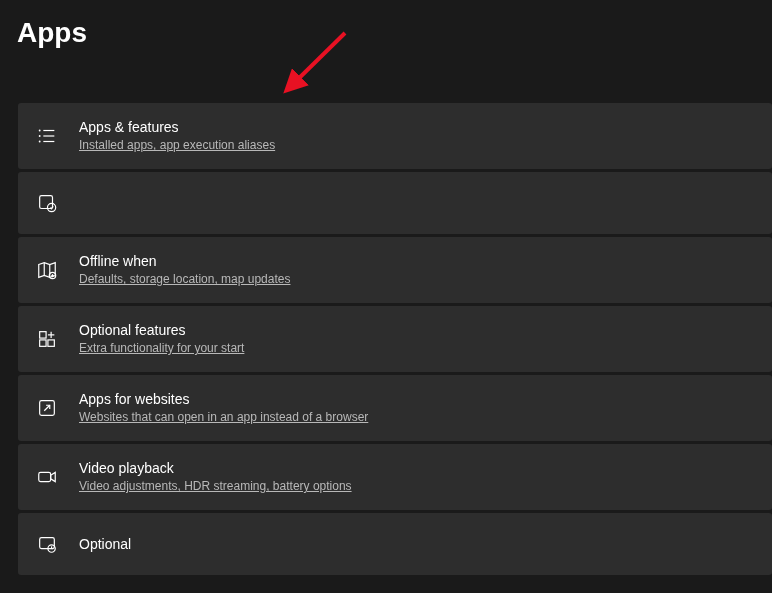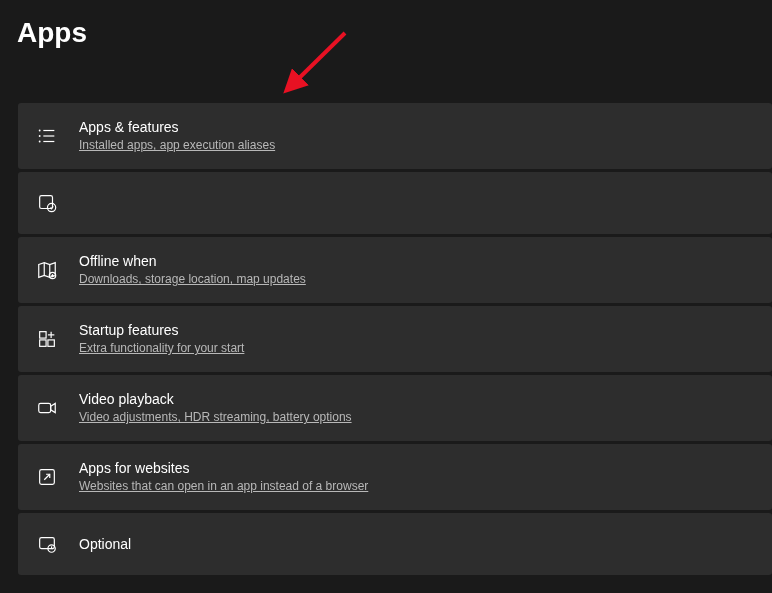--- a/index.html
+++ b/index.html
@@ -113,64 +113,64 @@
           <path d="M3 6 L9 4 L15 6 L21 4 L21 18 L15 20 L9 18 L3 20 Z"></path>
           <line x1="9" y1="4" x2="9" y2="18"></line>
           <line x1="15" y1="6" x2="15" y2="20"></line>
           <circle cx="18" cy="18" r="3.5"></circle>
           <line x1="18" y1="16.5" x2="18" y2="19"></line>
           <polyline points="16.7,17.8 18,19.2 19.3,17.8"></polyline>
         </svg>
     </span>
     <div class="item-text">
       <span class="item-title">Offline when</span>
-      <span class="item-subtitle">Downloads, storage location, map updates</span>
+      <span class="item-subtitle">Defaults, storage location, map updates</span>
     </div>
   </div>
 
   <div class="settings-item">
     <span class="item-icon">
       <svg viewBox="0 0 24 24">
           <rect x="4" y="4" width="7" height="7"></rect>
           <rect x="4" y="13" width="7" height="7"></rect>
           <rect x="13" y="13" width="7" height="7"></rect>
           <line x1="16.5" y1="4" x2="16.5" y2="11"></line>
           <line x1="13" y1="7.5" x2="20" y2="7.5"></line>
         </svg>
     </span>
     <div class="item-text">
-      <span class="item-title">Startup features</span>
+      <span class="item-title">Optional features</span>
       <span class="item-subtitle">Extra functionality for your start</span>
-    </div>
-  </div>
-
-  <div class="settings-item">
-    <span class="item-icon">
-      <svg viewBox="0 0 24 24">
-          <rect x="3" y="7" width="13" height="10" rx="2"></rect>
-          <path d="M16 10 L21 7 L21 17 L16 14 Z"></path>
-        </svg>
-    </span>
-    <div class="item-text">
-      <span class="item-title">Video playback</span>
-      <span class="item-subtitle">Video adjustments, HDR streaming, battery options</span>
     </div>
   </div>
 
   <div class="settings-item">
     <span class="item-icon">
       <svg viewBox="0 0 24 24">
           <rect x="4" y="4" width="16" height="16" rx="2"></rect>
           <polyline points="9,15 15,9"></polyline>
           <polyline points="11,9 15,9 15,13"></polyline>
         </svg>
     </span>
     <div class="item-text">
       <span class="item-title">Apps for websites</span>
       <span class="item-subtitle">Websites that can open in an app instead of a browser</span>
+    </div>
+  </div>
+
+  <div class="settings-item">
+    <span class="item-icon">
+      <svg viewBox="0 0 24 24">
+          <rect x="3" y="7" width="13" height="10" rx="2"></rect>
+          <path d="M16 10 L21 7 L21 17 L16 14 Z"></path>
+        </svg>
+    </span>
+    <div class="item-text">
+      <span class="item-title">Video playback</span>
+      <span class="item-subtitle">Video adjustments, HDR streaming, battery options</span>
     </div>
   </div>
 
   <div class="settings-item">
     <span class="item-icon">
       <svg viewBox="0 0 24 24">
           <rect x="4" y="5" width="16" height="12" rx="2"></rect>
           <circle cx="17" cy="17" r="4"></circle>
           <line x1="17" y1="17" x2="17" y2="14.5"></line>
           <line x1="17" y1="17" x2="19" y2="17"></line>

